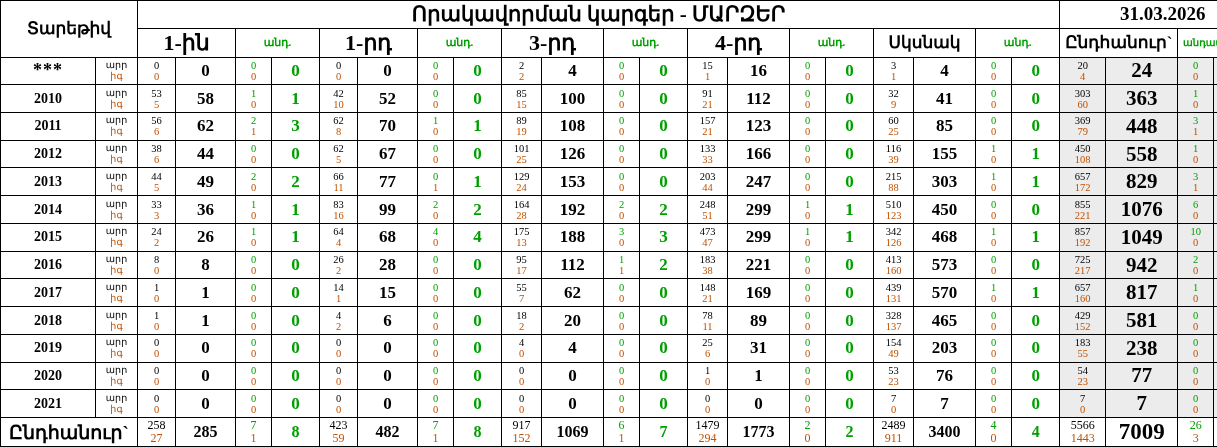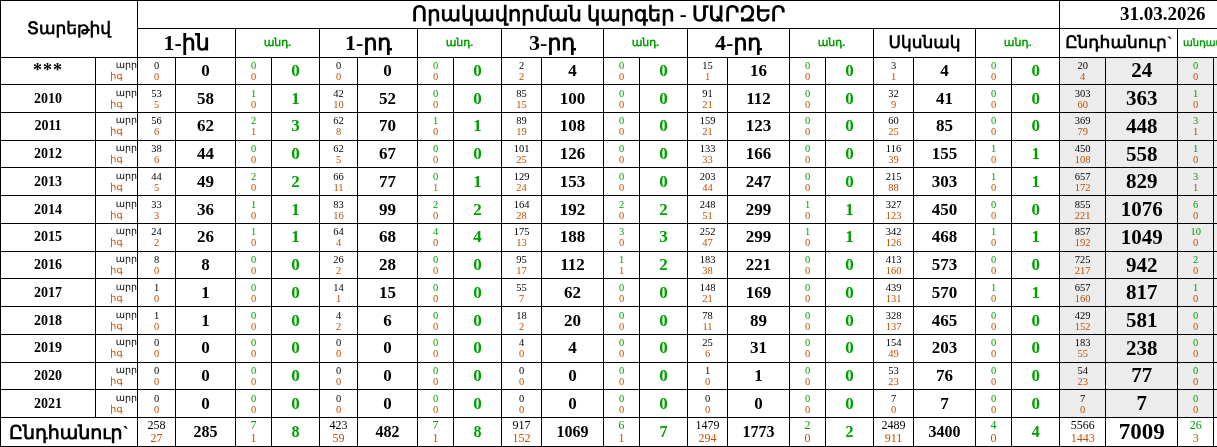--- a/index.html
+++ b/index.html
@@ -51,21 +51,21 @@
     font-size:14px;
   }
   .yr.stars { font-size:18px; letter-spacing:1px; }
 
   .sexcell {
     font-size:9.5px;
     line-height:11px;
     padding:0 2px;
     text-align:left;
   }
-  .sexcell .m { color:#000; display:block;text-align:right; }
+  .sexcell .m { color:#000; display:block; }
   .sexcell .f { color:#c05000; display:block; }
 
   
   .pair {
     font-size:10.5px;
     line-height:11px;
     text-align:left;
     padding-left:4px;
   }
   .pair .m { display:block; color:#000; }
@@ -318,21 +318,21 @@
           <span class="m">89</span>
           <span class="f">19</span>
         </td>
     <td class="big">108</td>
     <td class="pair green">
           <span class="m">0</span>
           <span class="f">0</span>
         </td>
     <td class="big green">0</td>
     <td class="pair">
-          <span class="m">159</span>
+          <span class="m">157</span>
           <span class="f">21</span>
         </td>
     <td class="big">123</td>
     <td class="pair green">
           <span class="m">0</span>
           <span class="f">0</span>
         </td>
     <td class="big green">0</td>
     <td class="pair">
           <span class="m">60</span>
@@ -532,21 +532,21 @@
           <span class="m">248</span>
           <span class="f">51</span>
         </td>
     <td class="big">299</td>
     <td class="pair green">
           <span class="m">1</span>
           <span class="f">0</span>
         </td>
     <td class="big green">1</td>
     <td class="pair">
-          <span class="m">327</span>
+          <span class="m">510</span>
           <span class="f">123</span>
         </td>
     <td class="big">450</td>
     <td class="pair green">
           <span class="m">0</span>
           <span class="f">0</span>
         </td>
     <td class="big green">0</td>
     <td class="pair shade">
           <span class="m">855</span>
@@ -590,21 +590,21 @@
           <span class="m">175</span>
           <span class="f">13</span>
         </td>
     <td class="big">188</td>
     <td class="pair green">
           <span class="m">3</span>
           <span class="f">0</span>
         </td>
     <td class="big green">3</td>
     <td class="pair">
-          <span class="m">252</span>
+          <span class="m">473</span>
           <span class="f">47</span>
         </td>
     <td class="big">299</td>
     <td class="pair green">
           <span class="m">1</span>
           <span class="f">0</span>
         </td>
     <td class="big green">1</td>
     <td class="pair">
           <span class="m">342</span>

